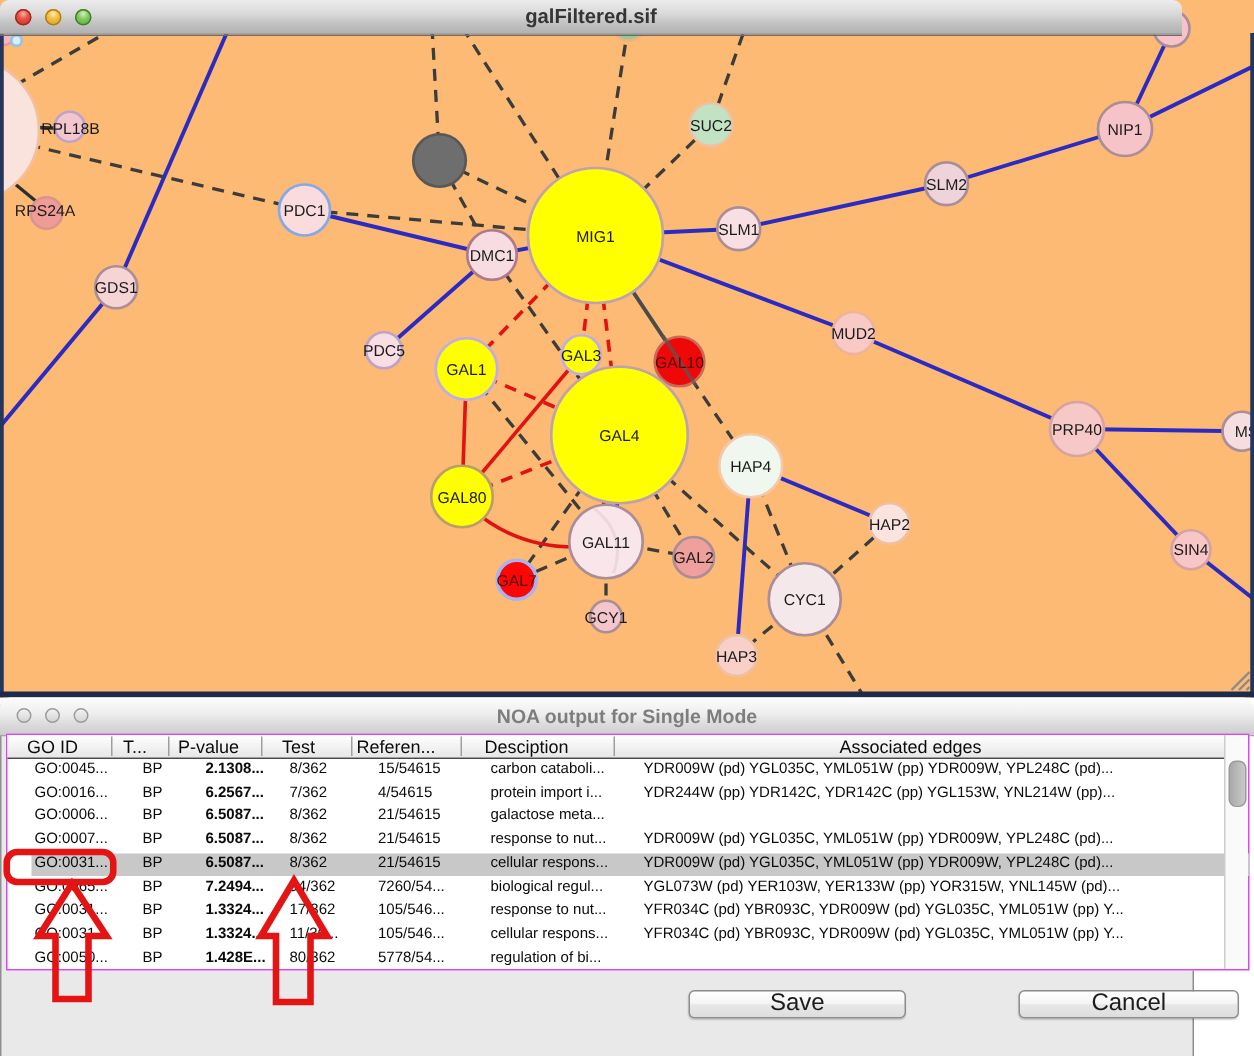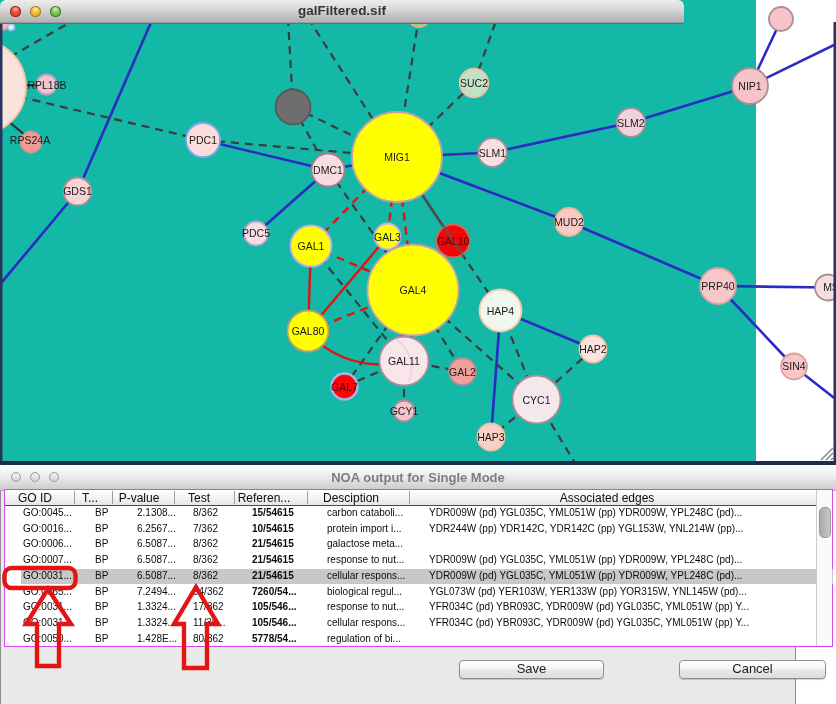--- a/index.html
+++ b/index.html
@@ -1,20 +1,20 @@
 <!DOCTYPE html>
 <html><head>
 <meta charset="utf-8">
 <style>
   html,body{margin:0;padding:0;}
   body{width:836px;height:704px;position:relative;overflow:hidden;
        font-family:"Liberation Sans", sans-serif;background:#fff;}
   #topwin{position:absolute;left:0;top:0;width:836px;height:465px;}
-  #canvas{position:absolute;left:0;top:0;width:756px;height:465px;background:#14b8a6;}
-  #titlebar{position:absolute;left:0;top:0;width:684px;height:23px;
+  #canvas{position:absolute;left:0;top:0;width:836px;height:465px;background:#fdba74;}
+  #titlebar{position:absolute;left:0;top:0;width:788px;height:23px;
     background:linear-gradient(180deg,#ececec 0%,#d9d9d9 40%,#c6c6c6 62%,#b2b2b2 95%,#8c8c8c 100%);
     border-bottom:1px solid #6c6c6c;border-radius:6px 6px 0 0;}
   #titlebar .ttl{position:absolute;left:0;right:0;top:3px;text-align:center;
     font-size:13.5px;font-weight:bold;color:#353535;}
   .tl{position:absolute;top:6px;width:11px;height:11px;border-radius:50%;}
   #tlr{left:10px;background:radial-gradient(circle at 50% 30%,#f8b0a6 0%,#ea5448 35%,#cf3a2c 75%,#a6281d 100%);box-shadow:inset 0 0 0 1px #9e2b20;}
   #tly{left:30px;background:radial-gradient(circle at 50% 30%,#ffe9b3 0%,#f3c044 35%,#e3a52a 75%,#b97f17 100%);box-shadow:inset 0 0 0 1px #ad7d1b;}
   #tlg{left:50px;background:radial-gradient(circle at 50% 30%,#d2f2c0 0%,#85ca64 35%,#65b244 75%,#3f8f28 100%);box-shadow:inset 0 0 0 1px #3e7f27;}
 
   #botwin{position:absolute;left:0;top:465px;width:796px;height:240px;
@@ -31,28 +31,28 @@
 
   #tablebox{position:absolute;left:4px;top:24px;width:829px;height:158px;
     background:#ffffff;border:1px solid #d946ef;box-sizing:border-box;}
   #thead{position:absolute;left:0;top:0;width:812px;height:15px;
     background:linear-gradient(180deg,#ffffff 0%,#f2f2f2 55%,#e6e6e6 100%);
     border-bottom:1px solid #4a4a4a;}
   #thead span{position:absolute;top:1px;font-size:12px;color:#0c0c0c;transform:translateX(-50%);white-space:nowrap;}
   .hsep{position:absolute;top:1px;height:13px;width:1px;background:#9f9f9f;}
   .row{position:absolute;left:16px;width:812px;height:15.7px;font-size:10px;color:#0b0b0b;white-space:nowrap;overflow:hidden;}
   .row span{position:absolute;top:1px;}
-  .c1{left:2px;} .c2{left:74px;} .c3{left:116px;} .c4{left:172px;} .c5{left:231px;font-weight:bold;} .c6{left:306px;} .c7{left:408px;}
+  .c1{left:2px;} .c2{left:74px;} .c3{left:116px;font-weight:bold;} .c4{left:172px;} .c5{left:231px;} .c6{left:306px;} .c7{left:408px;}
   #selrow{background:#c8c8c8;}
   #vscroll{position:absolute;right:0px;top:0px;width:15px;height:156px;background:#fafafa;border-left:1px solid #cccccc;}
   #vthumb{position:absolute;left:2px;top:17px;width:10px;height:29px;border-radius:5px;
     background:linear-gradient(90deg,#a9a9a9,#c9c9c9);border:1px solid #9a9a9a;}
   .btn{position:absolute;height:17px;border:1px solid #8d8d8d;border-radius:4px;
     background:linear-gradient(180deg,#ffffff 0%,#f4f4f4 48%,#e7e7e7 52%,#dedede 100%);
-    font-size:13px;color:#1c1c1c;text-align:center;line-height:16px;
+    font-size:16px;color:#1c1c1c;text-align:center;line-height:16px;
     box-shadow:0 1px 1px rgba(0,0,0,0.18);}
 </style>
 </head>
 <body>
 <div id="topwin">
   <div id="canvas">
     <svg width="836" height="465" viewBox="0 0 836 465" xmlns="http://www.w3.org/2000/svg">
 
       <g fill="none">
 
@@ -246,21 +246,21 @@
           <span class="c4">8/362</span>
           <span class="c5">15/54615</span>
           <span class="c6">carbon cataboli...</span>
           <span class="c7">YDR009W (pd) YGL035C, YML051W (pp) YDR009W, YPL248C (pd)...</span>
         </div>
       <div class="row" style="top:31.7px;">
           <span class="c1">GO:0016...</span>
           <span class="c2">BP</span>
           <span class="c3">6.2567...</span>
           <span class="c4">7/362</span>
-          <span class="c5">10/54615</span>
+          <span class="c5">4/54615</span>
           <span class="c6">protein import i...</span>
           <span class="c7">YDR244W (pp) YDR142C, YDR142C (pp) YGL153W, YNL214W (pp)...</span>
         </div>
       <div class="row" style="top:47.4px;">
           <span class="c1">GO:0006...</span>
           <span class="c2">BP</span>
           <span class="c3">6.5087...</span>
           <span class="c4">8/362</span>
           <span class="c5">21/54615</span>
           <span class="c6">galactose meta...</span>

